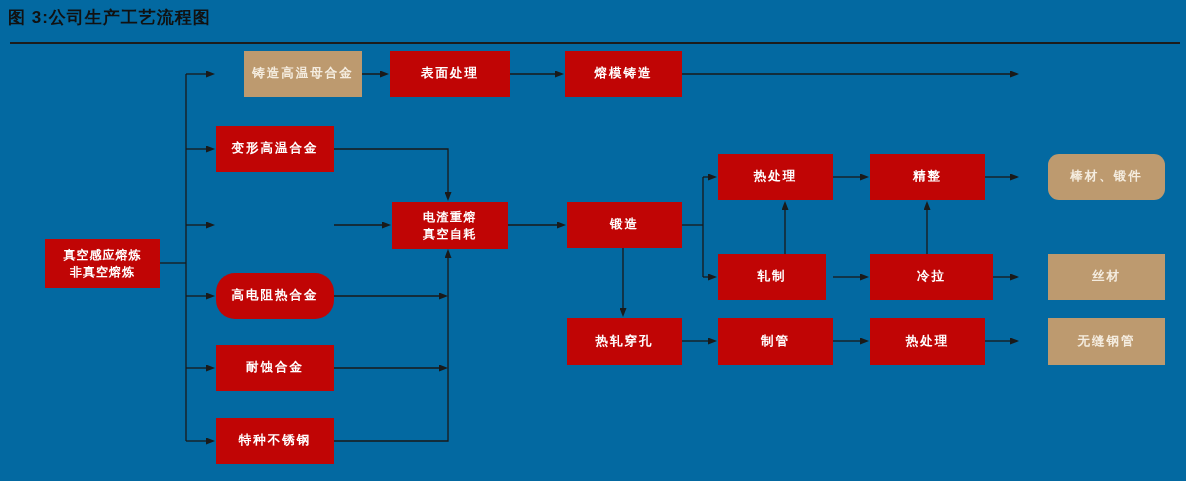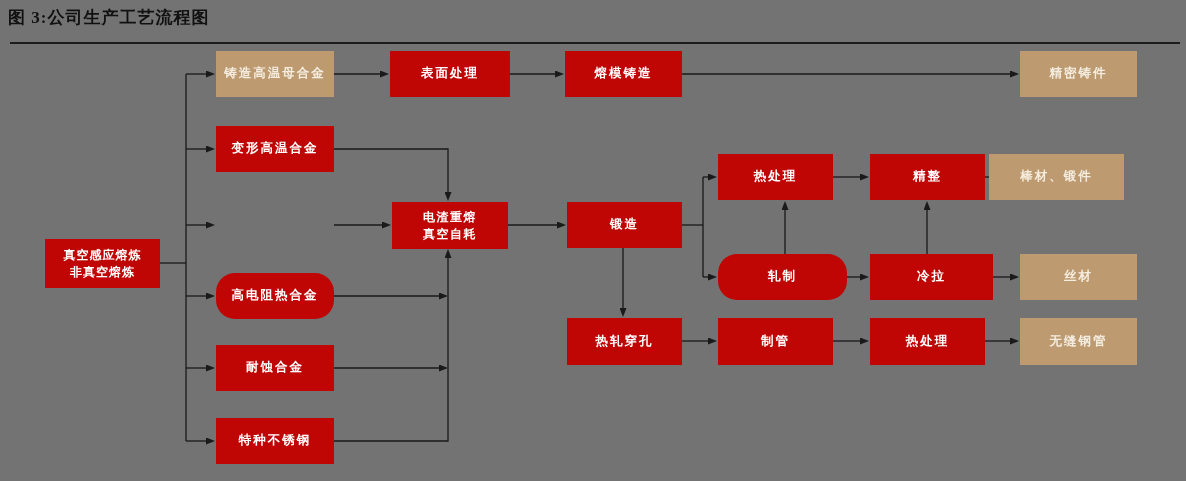--- a/index.html
+++ b/index.html
@@ -1,21 +1,21 @@
 <!DOCTYPE html>
 <html style="--red: #c00505; --tan: #bd9a6f; --tanText: #f4ecdf; --line: #1a1a1a;"><head>
 <meta charset="utf-8">
 <style>
   html,body{margin:0;padding:0;background:#ffffff;}
   .canvas{
     position:relative;
     width:1186px;height:481px;
-    background:#737373;
+    background:#0369a1;
     overflow:hidden;
-    font-family:Liberation Serif, serif;
+    font-family:Liberation Sans, sans-serif;
   }
   .fig-title{
     position:absolute;left:8px;top:6px;
     font-size:17px;font-weight:bold;color:#111;
     letter-spacing:1px;
   }
   .rule{
     position:absolute;left:10px;top:42px;width:1170px;height:2px;
     background:#1c1c1c;
   }
@@ -23,21 +23,21 @@
   .node{
     position:absolute;
     display:flex;flex-direction:column;align-items:center;justify-content:center;
     text-align:center;
     font-weight:bold;font-size:12.5px;line-height:1.4;
     letter-spacing:2px;
     color:#ffffff;
     box-sizing:border-box;
   }
   .node.red{background:var(--red,#c00000);}
-  .node.tan{background:var(--tan,#be9a6e);color:var(--tanText,#f6eee2);}
+  .node.tan{background:var(--tan,#be9a6e);color:var(--tanText,#f6eee2);margin-left:28px;}
 </style>
 </head>
 <body>
 
 <div class="canvas">
 
   <div class="fig-title">图 3:公司生产工艺流程图</div>
   <div class="rule"></div>
 
   <svg class="wires" width="1186" height="481" viewBox="0 0 1186 481">
@@ -95,23 +95,20 @@
 
   <div class="node tan" style="left:216px;top:51px;width:118px;height:46px;">
     <span>铸造高温母合金</span>
   </div>
   <div class="node red" style="left:390px;top:51px;width:120px;height:46px;">
     <span>表面处理</span>
   </div>
   <div class="node red" style="left:565px;top:51px;width:117px;height:46px;">
     <span>熔模铸造</span>
   </div>
-  <div class="node tan" style="left:1020px;top:51px;width:117px;height:46px;">
-    <span>精密铸件</span>
-  </div>
 
   <div class="node red" style="left:216px;top:126px;width:118px;height:46px;">
     <span>变形高温合金</span>
   </div>
   <div class="node red" style="left:392px;top:202px;width:116px;height:47px;font-size:12px;letter-spacing:1.5px;">
     <span>电渣重熔</span>
     <span>真空自耗</span>
   </div>
   <div class="node red" style="left:567px;top:202px;width:115px;height:46px;">
     <span>锻造</span>
@@ -126,25 +123,25 @@
   <div class="node red" style="left:216px;top:418px;width:118px;height:46px;">
     <span>特种不锈钢</span>
   </div>
 
   <div class="node red" style="left:718px;top:154px;width:115px;height:46px;">
     <span>热处理</span>
   </div>
   <div class="node red" style="left:870px;top:154px;width:115px;height:46px;">
     <span>精整</span>
   </div>
-  <div class="node tan" style="left:989px;top:154px;width:135px;height:46px;">
+  <div class="node tan" style="left:1020px;top:154px;width:117px;height:46px;border-radius:11px;">
     <span>棒材、锻件</span>
   </div>
 
-  <div class="node red" style="left:718px;top:254px;width:129px;height:46px;border-radius:19px;">
+  <div class="node red" style="left:718px;top:254px;width:108px;height:46px;">
     <span>轧制</span>
   </div>
   <div class="node red" style="left:870px;top:254px;width:123px;height:46px;">
     <span>冷拉</span>
   </div>
   <div class="node red" style="left:567px;top:318px;width:115px;height:47px;">
     <span>热轧穿孔</span>
   </div>
 
   <div class="node tan" style="left:1020px;top:254px;width:117px;height:46px;">

